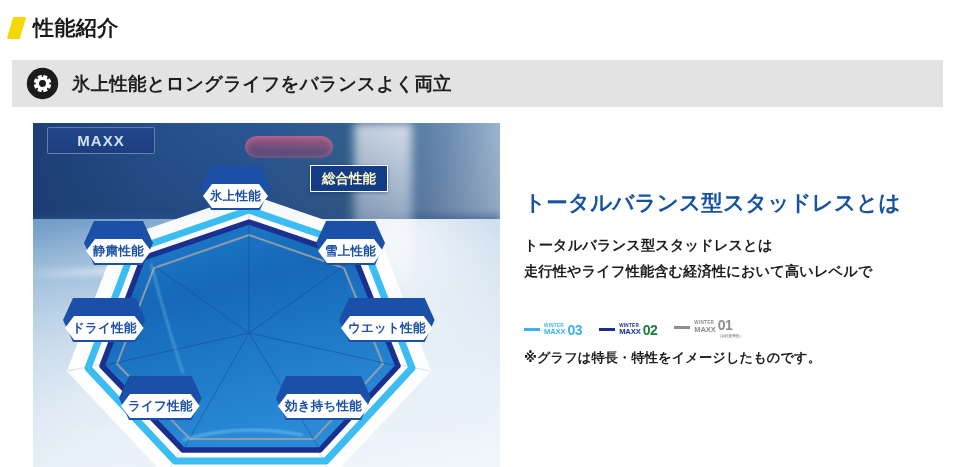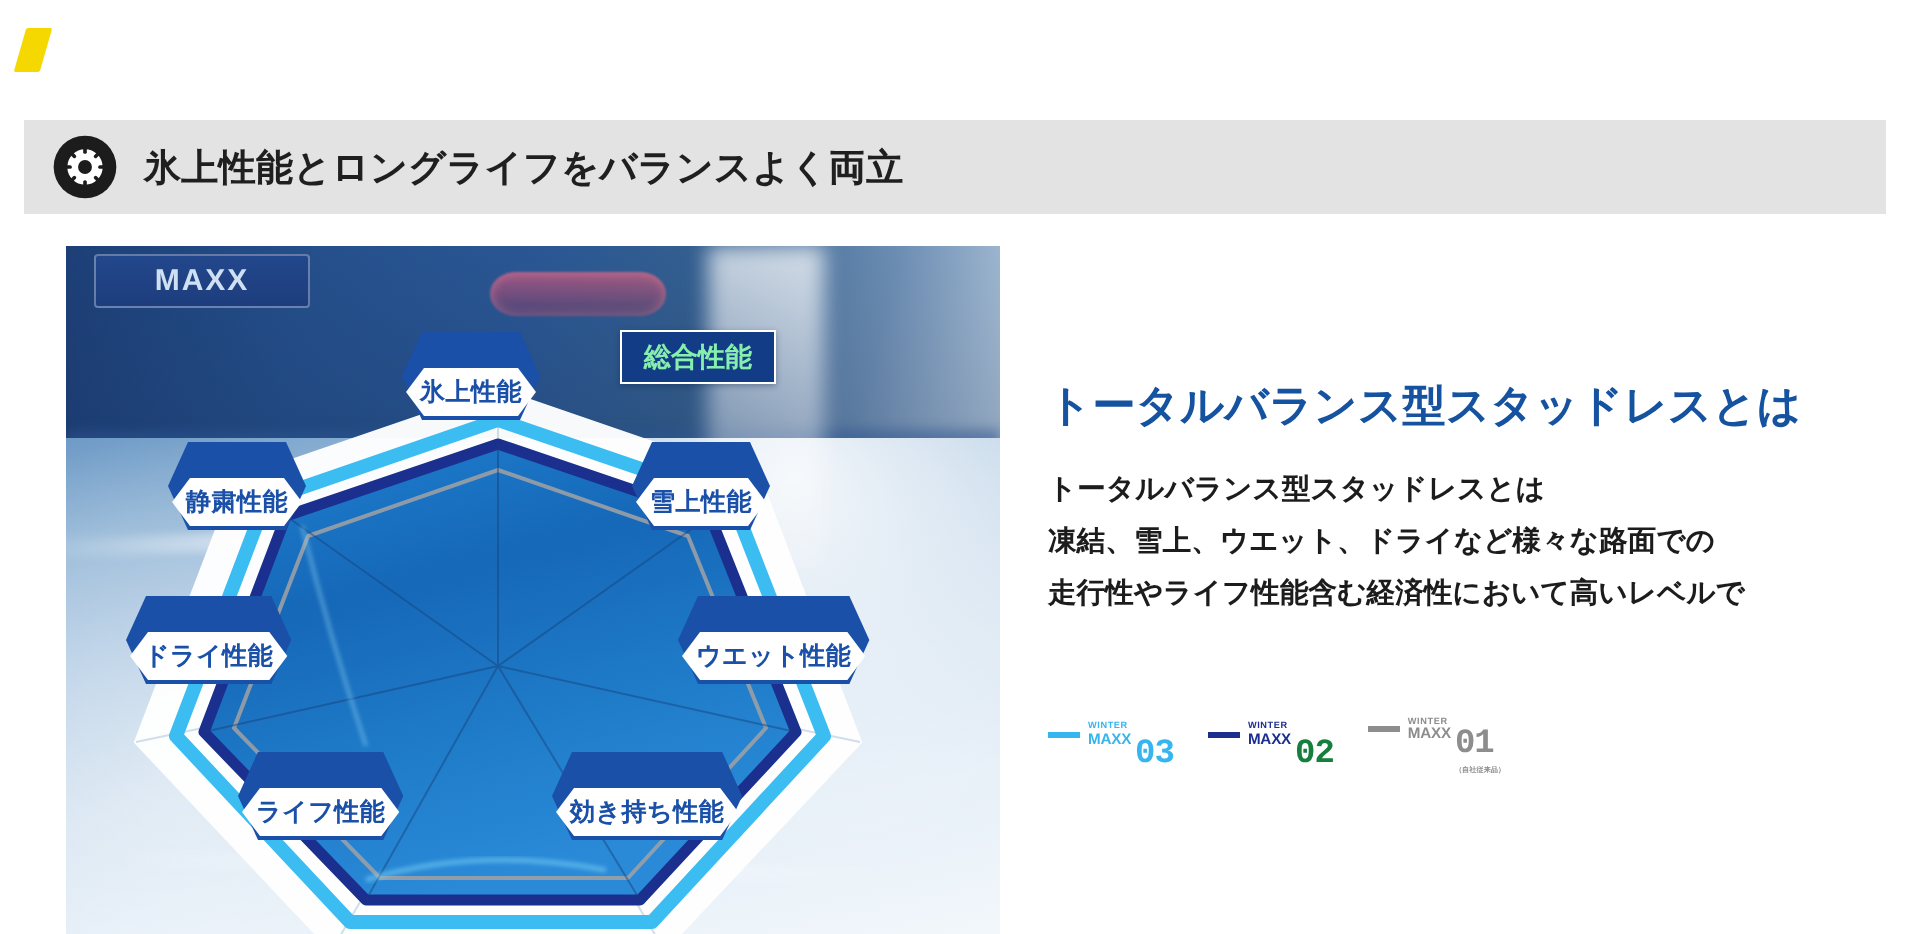--- a/index.html
+++ b/index.html
@@ -129,21 +129,21 @@
     background:#1a50a8;
     clip-path: polygon(10px 0, calc(100% - 10px) 0, 100% 50%, calc(100% - 10px) 100%, 10px 100%, 0 50%);
   }
   .lbl-wrap .lbl { position:relative;margin-top:16px; }
 
   .lbl-total {
     position: absolute;
     height: 27px;
     display:flex; align-items:center; justify-content:center;
     padding: 0 11px;
-    font-size: 13.5px; font-weight: 700; color:#86efac;
+    font-size: 13.5px; font-weight: 700; color:#fef9c3;
     background: #133c86;
     border: 1.5px solid #ffffff;
     white-space: nowrap;
     box-shadow: 0 1px 3px rgba(10,30,70,.35);
   }
 
   
   .right-col {
     position: absolute; left: 524px; top: 12px;
     width: 420px; height: 344px;
@@ -163,38 +163,38 @@
     margin-top: 32px;
     display: flex; align-items: flex-end; gap: 17px;
   }
   .legend-item { display: flex; align-items: center; gap: 4px; }
   .legend-dash { width: 16px; height: 3px; flex: 0 0 auto; }
   .legend-logo { display:flex; align-items:center; gap:2px; }
   .legend-wm { display:flex; flex-direction:column; line-height:1; }
   .legend-wm .w1 { font-size: 4.6px; font-weight: 800; letter-spacing:.3px; }
   .legend-wm .w2 { font-size: 7.6px; font-weight: 800; letter-spacing:-.1px; }
   .legend-num {
-    font-size: 17px; font-weight: 800; letter-spacing:-.5px;
-    font-family: Liberation Mono, monospace;
-    margin-top: 20px;
+    font-size: 14px; font-weight: 800; letter-spacing:-.5px;
+    font-family: Liberation Sans, sans-serif;
   }
   .legend-sub { font-size: 3.6px; font-weight:700; text-align:right; margin-top:1px; }
 
   .note {
     margin-top: 11px;
     font-size: 13.2px; font-weight: 700; color: #1c1c1c; letter-spacing:.01em;
   }
 </style>
 </head>
 <body>
 
 <div class="page">
 
   <div class="section-title">
     <span class="title-slash"></span>
+    <span class="title-text">性能紹介</span>
   </div>
 
   <div class="subtitle-bar">
     <svg class="tire-icon" viewBox="0 0 40 40">
       <circle cx="20" cy="20" r="19" fill="#1c1c1c"></circle>
       <circle cx="20" cy="20" r="11.5" fill="#ffffff"></circle>
       <circle cx="20" cy="20" r="4.2" fill="#1c1c1c"></circle>
       <g fill="#1c1c1c">
         <rect x="18.9" y="4.5" width="2.2" height="7.5" rx="1"></rect>
         <rect x="18.9" y="28" width="2.2" height="7.5" rx="1"></rect>
@@ -292,21 +292,20 @@
       <div class="lbl-wrap" style="left:53px; top:100px;">
         <div class="lbl">静粛性能</div>
       </div>
     </div>
 
     <div class="right-col">
       <div class="rc-heading">トータルバランス型スタッドレスとは</div>
 
       <div class="rc-body">
         <p>トータルバランス型スタッドレスとは</p>
-        <p>凍結、雪上、ウエット、ドライなど様々な路面での</p>
         <p>走行性やライフ性能含む経済性において高いレベルで</p>
       </div>
 
       <div class="legend">
 
         <div class="legend-item">
           <span class="legend-dash" style="background:#36b5ef"></span>
           <span class="legend-logo">
             <span class="legend-wm" style="color:#36b5ef">
               <span class="w1">WINTER</span>
@@ -335,16 +334,17 @@
               <span class="w2">MAXX</span>
             </span>
             <span style="display:flex;flex-direction:column;align-items:flex-start;">
               <span class="legend-num" style="color:#8d8d8d">01</span>
               <span class="legend-sub" style="color:#8d8d8d">（自社従来品）</span>
             </span>
           </span>
         </div>
       </div>
 
+      <div class="note">※グラフは特長・特性をイメージしたものです。</div>
     </div>
 
   </div>
 </div>
 
 </body></html>

